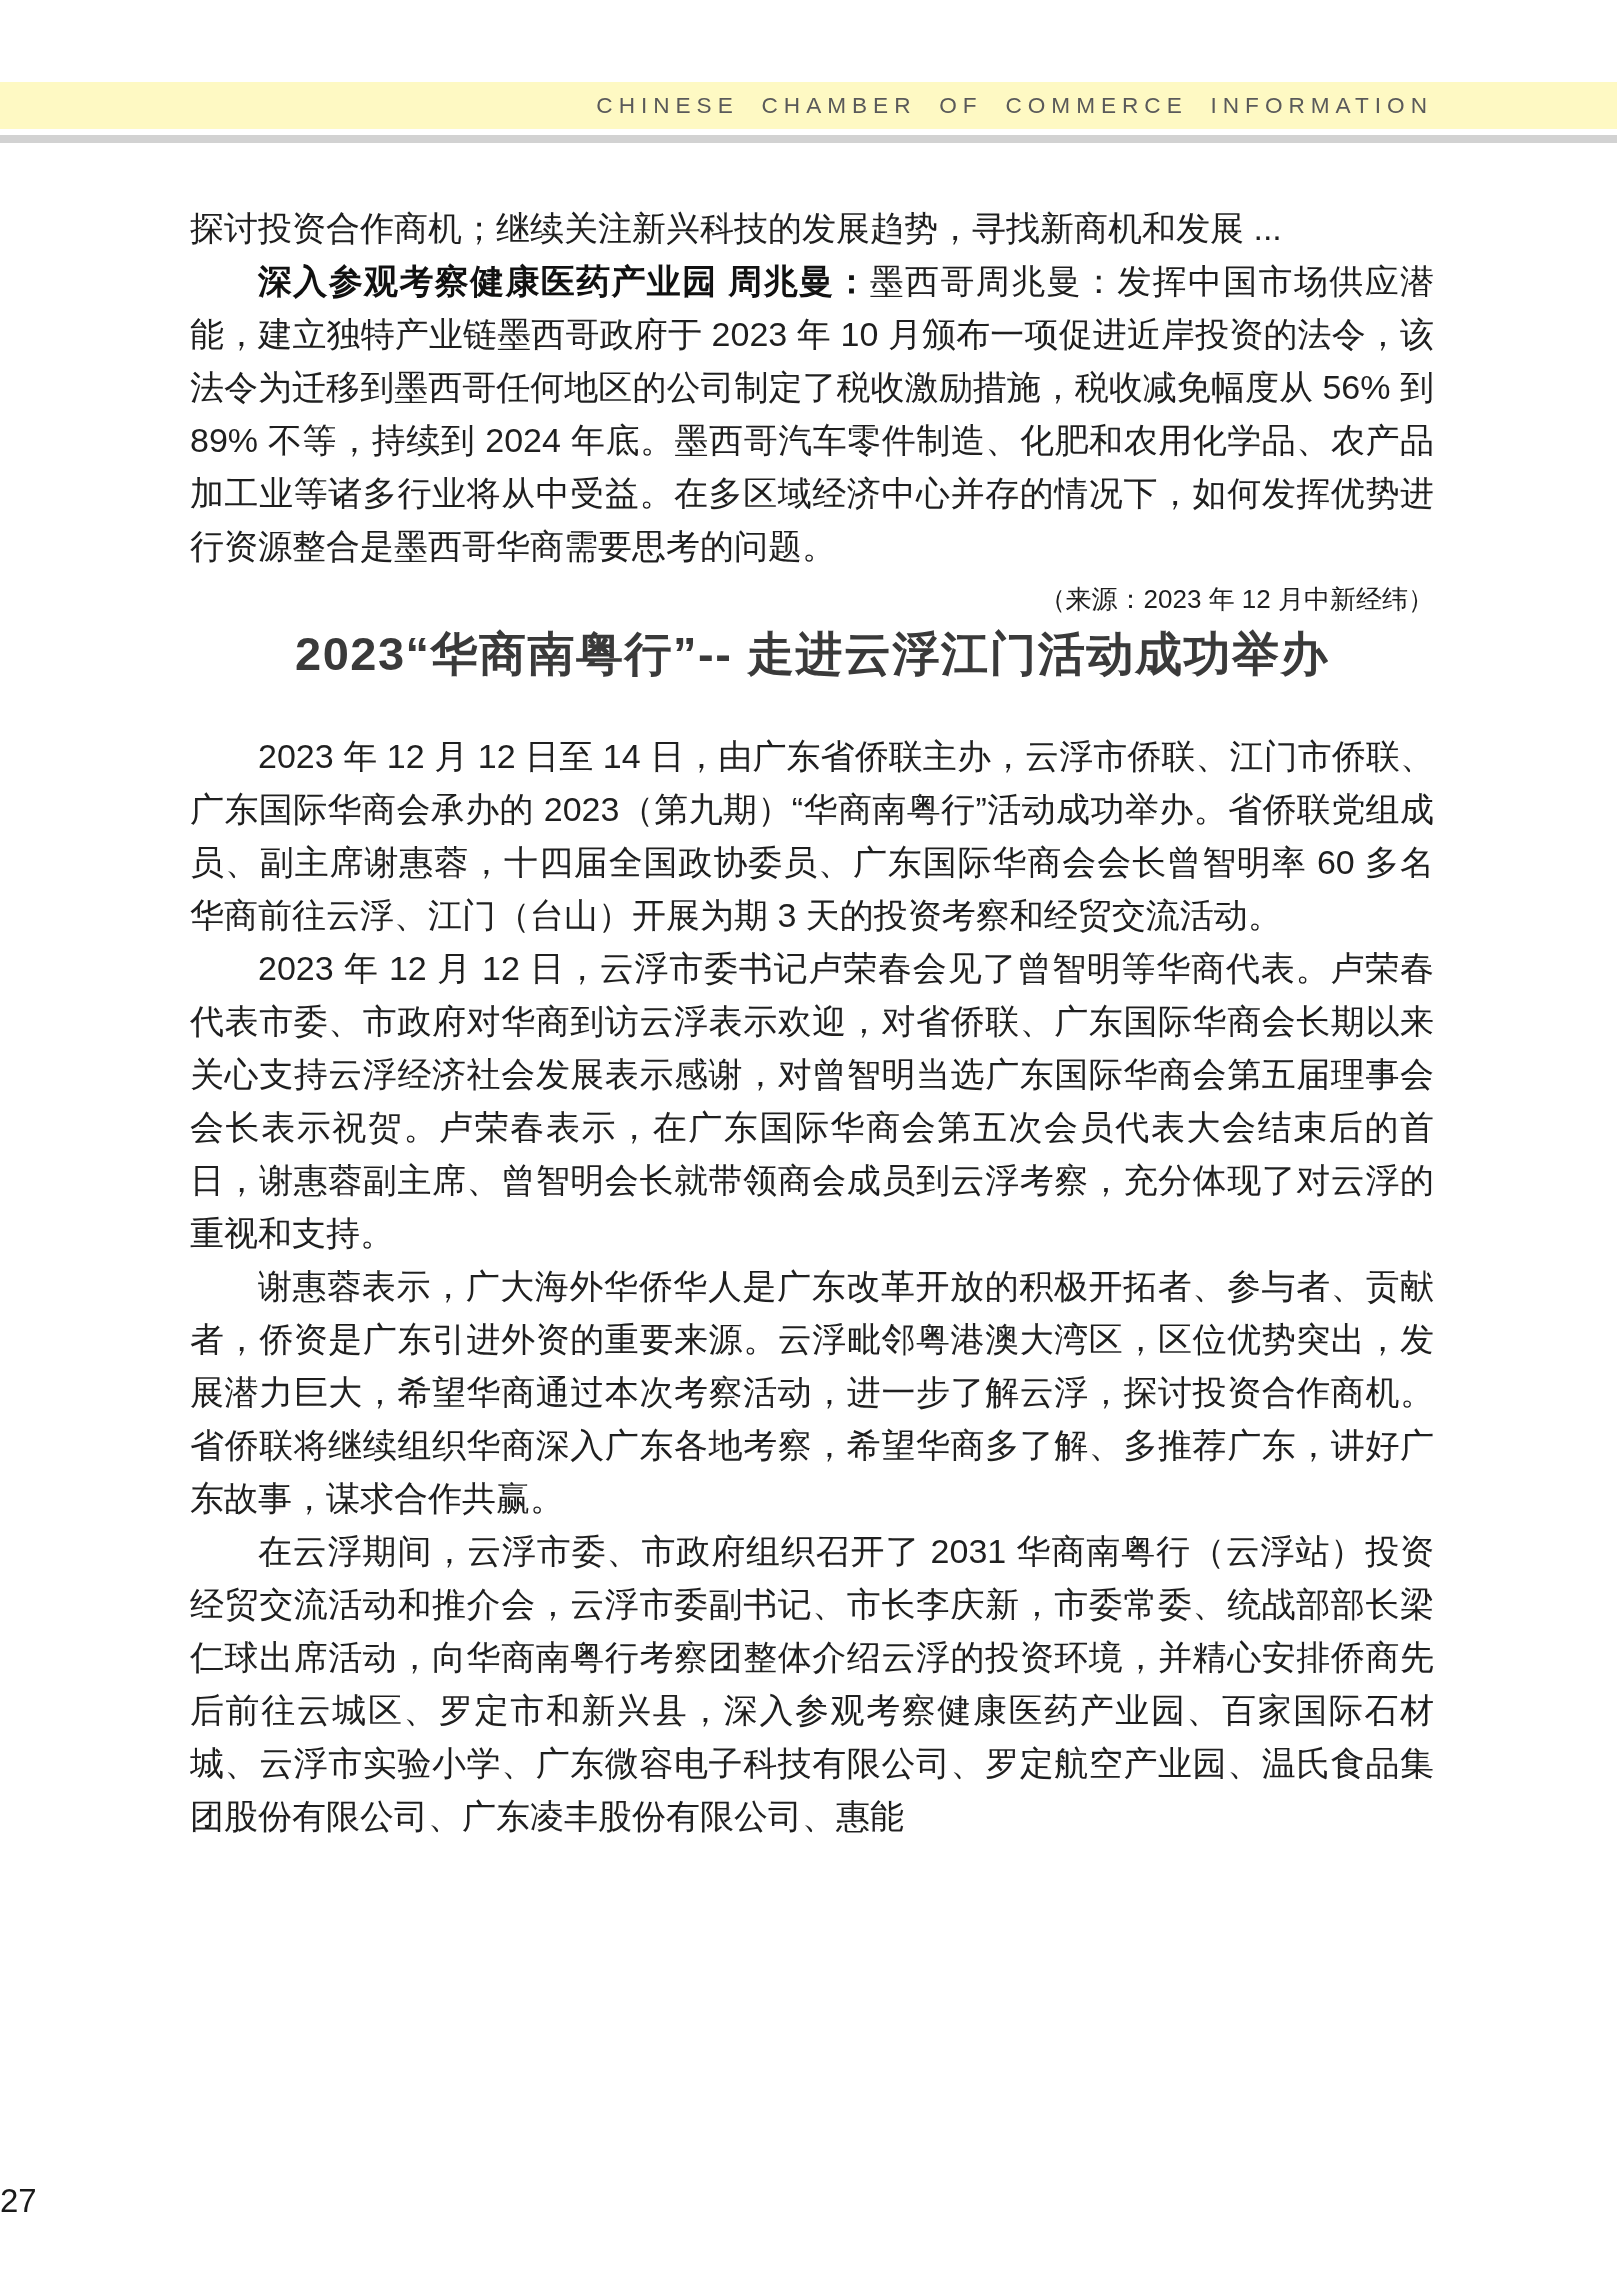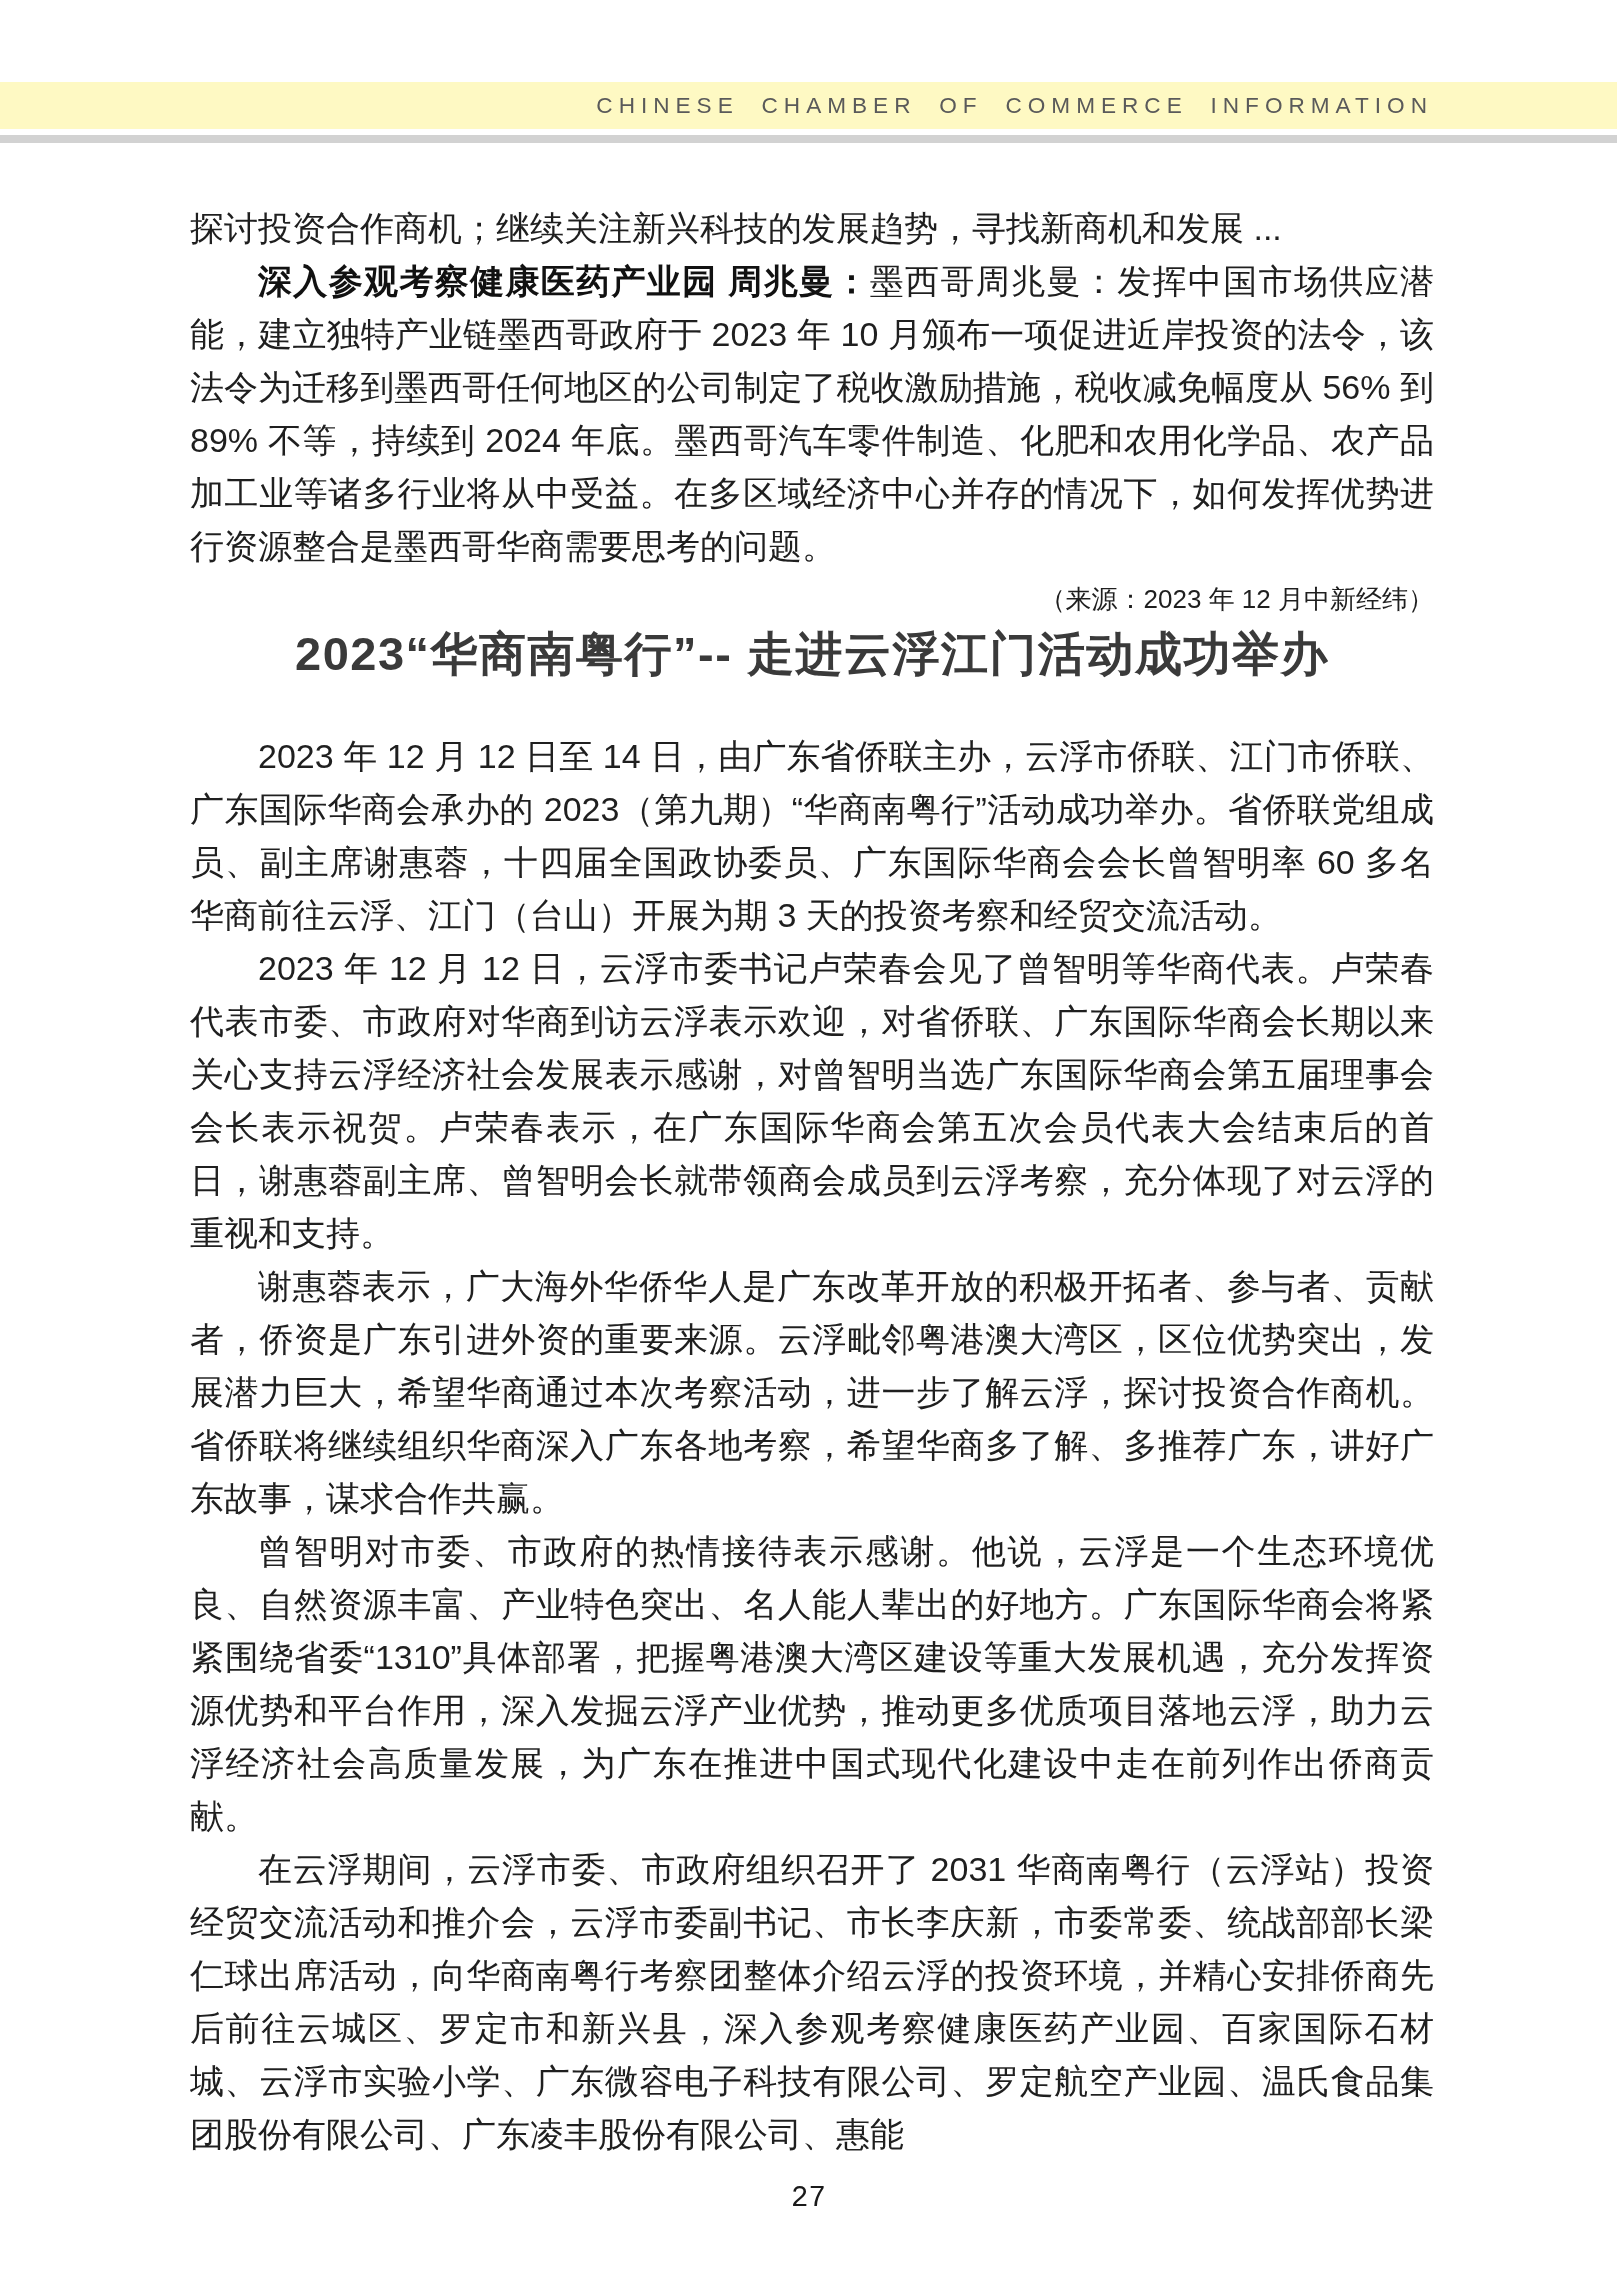--- a/index.html
+++ b/index.html
@@ -65,23 +65,22 @@
     text-align: center;
     color: #3a3a3a;
     letter-spacing: 1.5px;
   }
   .article-body { margin-top: 48px; }
   .page-number {
     position: absolute;
     top: 2182px;
     left: 0;
     width: 1617px;
-    text-align: center;
-    font-family: Liberation Mono, monospace;
-    font-size: 29px;
+    font-family: Liberation Sans, sans-serif;
+    font-size: 33px;
     color: #1a1a1a;
   }
 </style>
 </head>
 <body>
 
 <div class="page">
 
   <div class="band-main">
     <span class="band-title">CHINESE CHAMBER OF COMMERCE INFORMATION</span>
@@ -95,21 +94,20 @@
     <p class="body-par indent"><span class="speaker">深入参观考察健康医药产业园 周兆曼：</span><span>墨西哥周兆曼：发挥中国市场供应潜能，建立独特产业链墨西哥政府于 2023 年 10 月颁布一项促进近岸投资的法令，该法令为迁移到墨西哥任何地区的公司制定了税收激励措施，税收减免幅度从 56% 到 89% 不等，持续到 2024 年底。墨西哥汽车零件制造、化肥和农用化学品、农产品加工业等诸多行业将从中受益。在多区域经济中心并存的情况下，如何发挥优势进行资源整合是墨西哥华商需要思考的问题。</span></p>
 
     <p class="source-line">（来源：2023 年 12 月中新经纬）</p>
 
     <h1 class="article-title">2023“华商南粤行”-- 走进云浮江门活动成功举办</h1>
 
     <div class="article-body">
       <p class="body-par indent">2023 年 12 月 12 日至 14 日，由广东省侨联主办，云浮市侨联、江门市侨联、广东国际华商会承办的 2023（第九期）“华商南粤行”活动成功举办。省侨联党组成员、副主席谢惠蓉，十四届全国政协委员、广东国际华商会会长曾智明率 60 多名华商前往云浮、江门（台山）开展为期 3 天的投资考察和经贸交流活动。</p>
       <p class="body-par indent">2023 年 12 月 12 日，云浮市委书记卢荣春会见了曾智明等华商代表。卢荣春代表市委、市政府对华商到访云浮表示欢迎，对省侨联、广东国际华商会长期以来关心支持云浮经济社会发展表示感谢，对曾智明当选广东国际华商会第五届理事会会长表示祝贺。卢荣春表示，在广东国际华商会第五次会员代表大会结束后的首日，谢惠蓉副主席、曾智明会长就带领商会成员到云浮考察，充分体现了对云浮的重视和支持。</p>
       <p class="body-par indent">谢惠蓉表示，广大海外华侨华人是广东改革开放的积极开拓者、参与者、贡献者，侨资是广东引进外资的重要来源。云浮毗邻粤港澳大湾区，区位优势突出，发展潜力巨大，希望华商通过本次考察活动，进一步了解云浮，探讨投资合作商机。省侨联将继续组织华商深入广东各地考察，希望华商多了解、多推荐广东，讲好广东故事，谋求合作共赢。</p>
-      <p class="body-par indent">曾智明对市委、市政府的热情接待表示感谢。他说，云浮是一个生态环境优良、自然资源丰富、产业特色突出、名人能人辈出的好地方。广东国际华商会将紧紧围绕省委“1310”具体部署，把握粤港澳大湾区建设等重大发展机遇，充分发挥资源优势和平台作用，深入发掘云浮产业优势，推动更多优质项目落地云浮，助力云浮经济社会高质量发展，为广东在推进中国式现代化建设中走在前列作出侨商贡献。</p>
       <p class="body-par indent">在云浮期间，云浮市委、市政府组织召开了 2031 华商南粤行（云浮站）投资经贸交流活动和推介会，云浮市委副书记、市长李庆新，市委常委、统战部部长梁仁球出席活动，向华商南粤行考察团整体介绍云浮的投资环境，并精心安排侨商先后前往云城区、罗定市和新兴县，深入参观考察健康医药产业园、百家国际石材城、云浮市实验小学、广东微容电子科技有限公司、罗定航空产业园、温氏食品集团股份有限公司、广东凌丰股份有限公司、惠能</p>
     </div>
 
   </div>
 
   <div class="page-number">27</div>
 
 </div>
 
 

